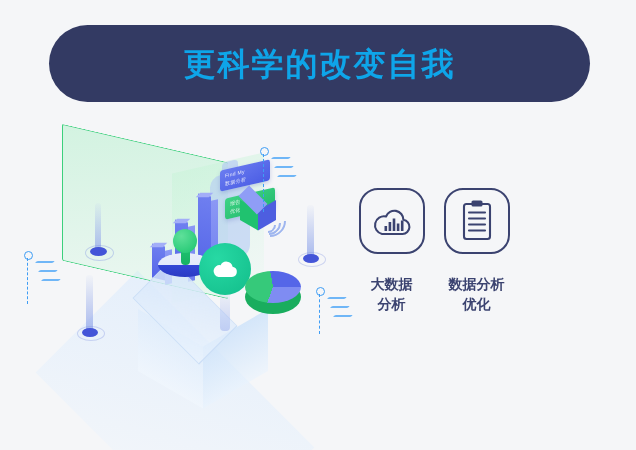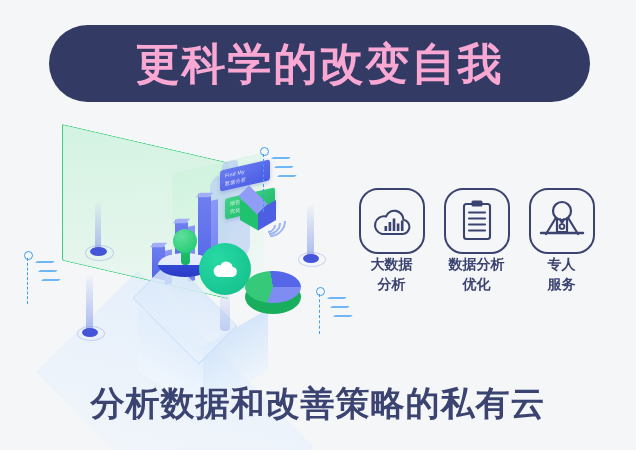--- a/index.html
+++ b/index.html
@@ -30,22 +30,22 @@
     top: 25px;
     width: 541px;
     height: 77px;
     background: #333a63;
     border-radius: 39px;
     display: flex;
     align-items: center;
     justify-content: center;
   }
   #title-text {
-    color: #f9a8d4;
-    font-size: 44px;
+    color: #0ea5e9;
+    font-size: 32px;
     font-weight: bold;
     letter-spacing: 2px;
     line-height: 1;
     white-space: nowrap;
   }
 
   
   #illustration {
     position: absolute;
     left: 20px;
@@ -398,21 +398,21 @@
     height: 66px;
     border: 2.2px solid #3b4370;
     border-radius: 19px;
     display: flex;
     align-items: center;
     justify-content: center;
     box-sizing: border-box;
     background: transparent;
   }
   .feature-label {
-    margin-top: 0;
+    margin-top: 20px;
     color: #3b4370;
     font-size: 14px;
     font-weight: bold;
     line-height: 1.45;
     text-align: center;
     white-space: pre-line;
   }
 
   
   #tagline {
@@ -555,32 +555,17 @@
           <line x1="10" y1="13.5" x2="26" y2="13.5" stroke="#3b4370" stroke-width="2.1" stroke-linecap="round"></line>
           <line x1="10" y1="19.5" x2="26" y2="19.5" stroke="#3b4370" stroke-width="2.1" stroke-linecap="round"></line>
           <line x1="10" y1="25.5" x2="26" y2="25.5" stroke="#3b4370" stroke-width="2.1" stroke-linecap="round"></line>
           <line x1="10" y1="31.5" x2="26" y2="31.5" stroke="#3b4370" stroke-width="2.1" stroke-linecap="round"></line>
         </svg>
       </div>
       <div class="feature-label">数据分析
 优化</div>
     </div>
 
-    <div class="feature">
-      <div class="feature-icon-box">
-        <svg width="46" height="42" viewBox="0 0 46 42">
-          <circle cx="23" cy="11" r="9" fill="none" stroke="#3b4370" stroke-width="2.2"></circle>
-          <path d="M16.5 18.5 L7 34 M29.5 18.5 L39 34" fill="none" stroke="#3b4370" stroke-width="2.2" stroke-linecap="round"></path>
-          <path d="M18 18 L18 32 L28 32 L28 18" fill="none" stroke="#3b4370" stroke-width="2.2"></path>
-          <path d="M20.5 18.5 L23 23 L25.5 18.5" fill="none" stroke="#3b4370" stroke-width="2" stroke-linejoin="round"></path>
-          <circle cx="23" cy="26.5" r="2.4" fill="none" stroke="#3b4370" stroke-width="1.9"></circle>
-          <line x1="2" y1="33" x2="44" y2="33" stroke="#3b4370" stroke-width="2.4" stroke-linecap="round"></line>
-        </svg>
-      </div>
-      <div class="feature-label">专人
-服务</div>
-    </div>
 
   </div>
 
-  <div id="tagline">分析数据和改善策略的私有云</div>
 
 </div>
 
 </body></html>

